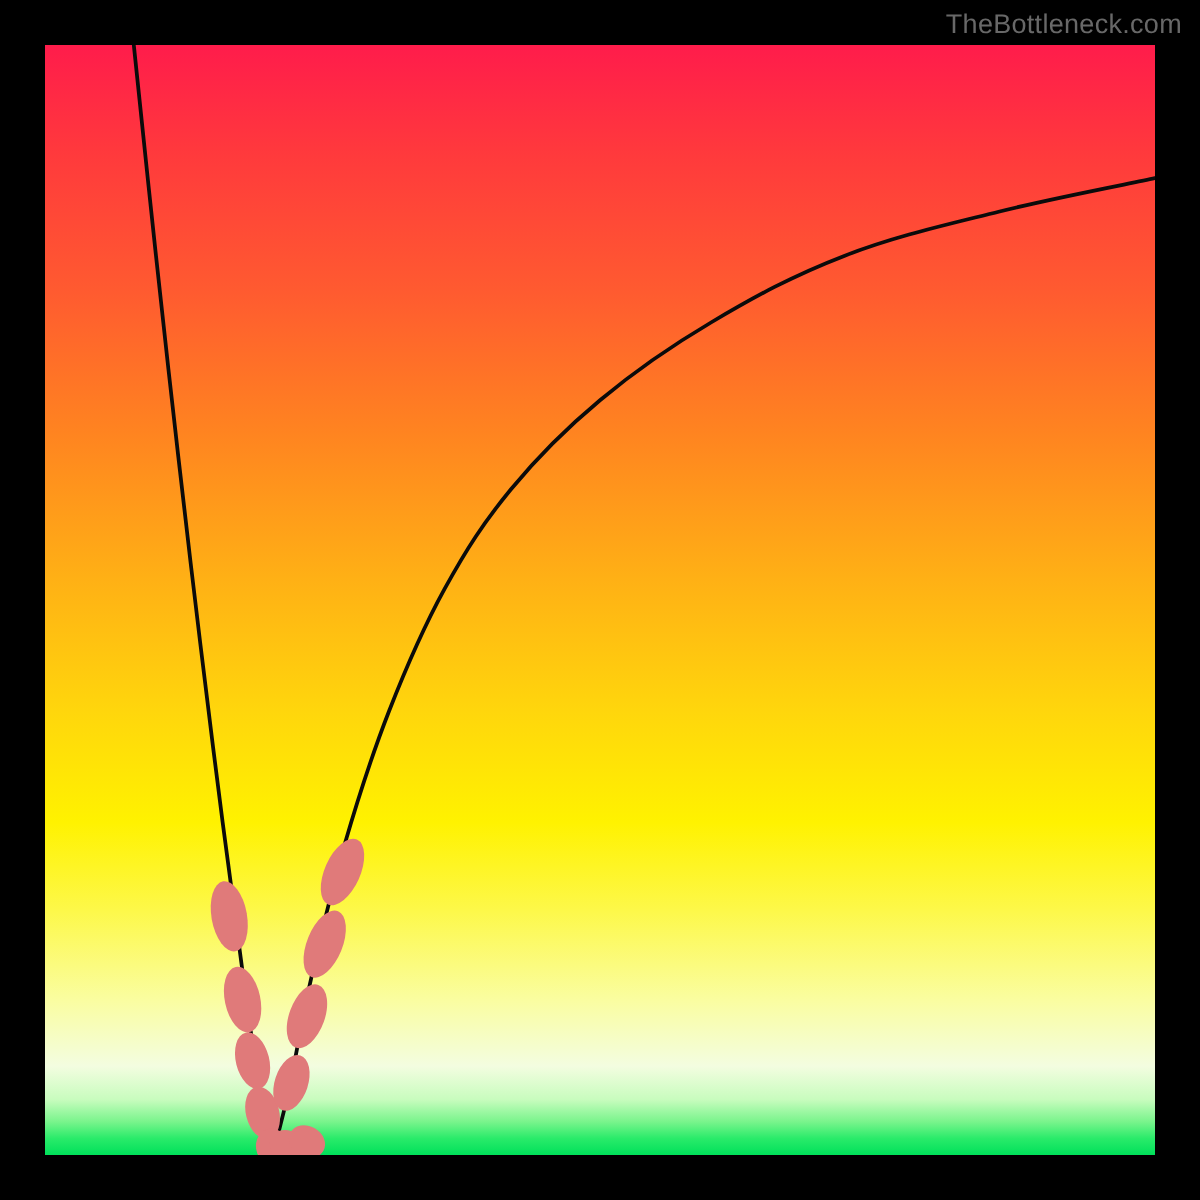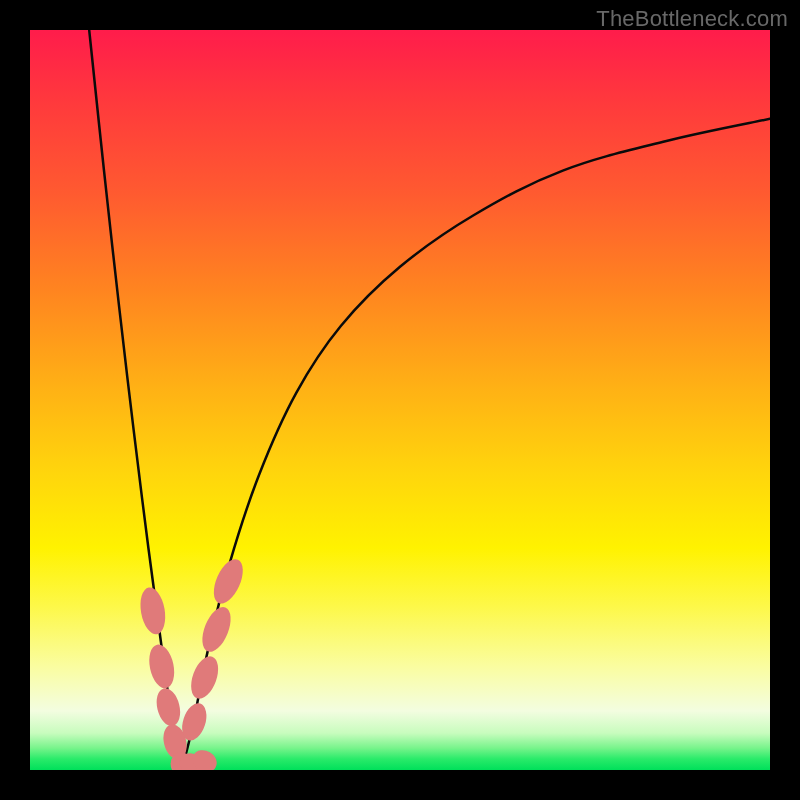--- a/index.html
+++ b/index.html
@@ -38,21 +38,21 @@
       #c8fcbe 95%,
       #79f48c 97%,
       #2aeb6a 98.5%,
       #00e05a 100%
     );
   }
   .watermark {
     position: absolute;
     top: 6px;
     right: 12px;
-    font-size: 22px;
+    font-size: 18px;
     font-weight: 500;
     color: #686868;
     letter-spacing: 0.2px;
     user-select: none;
   }
   svg { display: block; }
   .curve {
     stroke: #0b0b0b;
     stroke-width: 2.5;
     fill: none;

